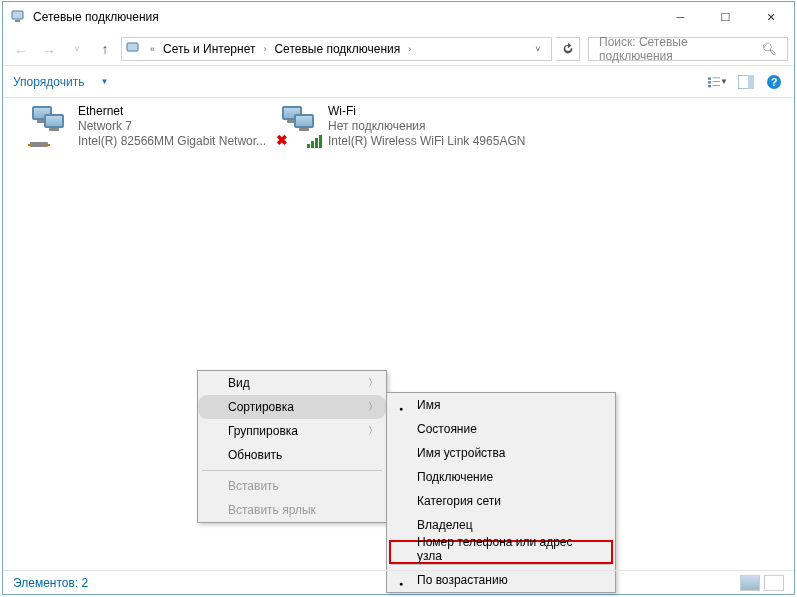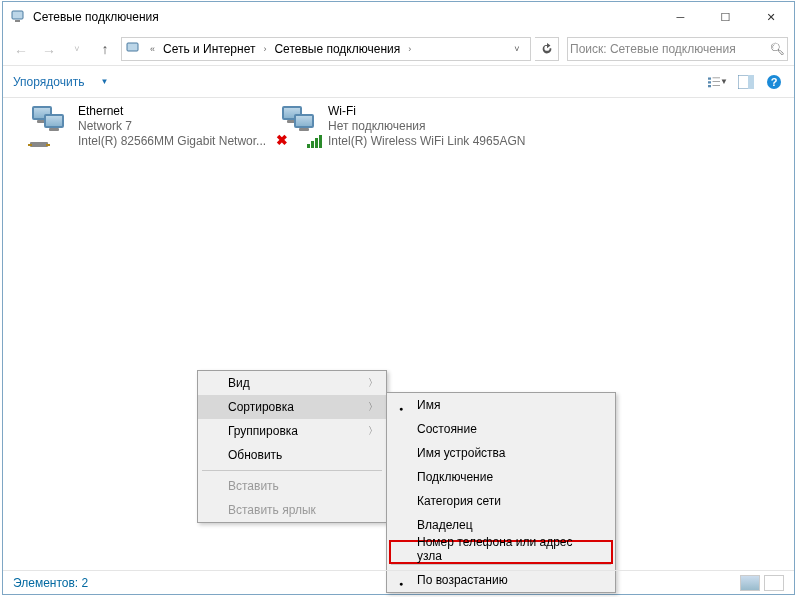--- a/index.html
+++ b/index.html
@@ -16,21 +16,21 @@
 
 .navbar { height: 34px; display: flex; align-items: center; padding: 0 6px; gap: 4px; border-bottom: 1px solid #e5e5e5;}
 .nav-arrow { width: 24px; height: 24px; display: flex; align-items: center; justify-content: center; color: #bbb; font-size: 14px; }
 .nav-arrow.up { color: #555; }
 .address { flex: 1; height: 24px; border: 1px solid #d0d0d0; display: flex; align-items: center; font-size: 12px; padding: 0 4px; gap: 4px; }
 .bc-icon { width: 16px; height: 16px; }
 .chev { color: #666; font-size: 9px; padding: 0 4px; }
 .addr-spacer { flex: 1; }
 .addr-drop { width: 18px; text-align: center; color: #555; font-size: 9px; }
 .refresh { width: 24px; height: 24px; border: 1px solid #d0d0d0; border-left: none; display: flex; align-items: center; justify-content: center; color: #555; }
-.searchbox { width: 221px; height: 24px; border: 1px solid #d0d0d0; display: flex; align-items: center; padding: 0 2px; color: #888; font-size: 12px; margin-left: 4px; }
+.searchbox { width: 200px; height: 24px; border: 1px solid #d0d0d0; display: flex; align-items: center; padding: 0 10px; color: #888; font-size: 12px; margin-left: 4px; }
 .searchbox span.txt { flex: 1; }
 .searchbox .mag { color: #666; }
 
 .toolbar { height: 32px; display: flex; align-items: center; padding: 0 10px; border-bottom: 1px solid #e5e5e5;}
 .toolbar .org { color: #1a6fb0; font-size: 12px; display: flex; align-items: center; gap: 16px; }
 .toolbar .org .caret { font-size: 8px; color: #1a6fb0; }
 .toolbar .spacer { flex: 1; }
 .toolbar .tb-right { display: flex; gap: 8px; align-items: center; }
 .tb-icon { width: 20px; height: 20px; display: flex; align-items: center; justify-content: center; }
 
@@ -40,21 +40,21 @@
 .adapter.wifi { left: 275px; top: 6px; }
 .adapter-icon { width: 42px; height: 42px; position: relative; }
 .adapter-text { font-size: 12px; line-height: 15px; color: #000; }
 .adapter-text .l2, .adapter-text .l3 { color: #666; }
 
 .context-menu { position: absolute; background: #f0f0f0; border: 1px solid #a0a0a0; font-size: 12px; box-shadow: 2px 2px 4px rgba(0,0,0,.2); margin-top: 16px; }
 .context-menu.main { left: 194px; top: 256px; width: 190px; }
 .context-menu.sub  { left: 383px; top: 278px; width: 230px; }
 .cm-item { height: 24px; display: flex; align-items: center; padding: 0 24px 0 30px; position: relative; color: #000; }
 .cm-item.disabled { color: #9a9a9a; }
-.cm-item.hover { background: #d8d8d8; }
+.cm-item.hover { background: #d8d8d8; border-radius: 9px; }
 .cm-item .arrow { position: absolute; right: 8px; font-size: 10px; color: #555; }
 .cm-item .dot::before { content: "●"; position: absolute; left: 12px; font-size: 7px; color: #000; }
 .cm-sep { height: 1px; background: #c8c8c8; margin: 3px 4px; }
 .cm-highlight { position: absolute; left: 2px; right: 2px; height: 24px; border: 2px solid #d90000; pointer-events: none; }
 
 .statusbar { position: absolute; bottom: 0; left: 0; right: 0; height: 24px; border-top: 1px solid #e5e5e5; display: flex; align-items: center; padding: 0 10px; font-size: 12px; color: #0369a1; }
 .statusbar .sb-right { margin-left: auto; display: flex; gap: 4px; }
 .sb-view { width: 20px; height: 16px; border: 1px solid #ccc; }
 
 .monitor-mini { width: 20px; height: 14px; border: 2px solid #5a8ab0; border-radius: 2px; background: linear-gradient(#bcd6e8,#8ab4d0); position: relative; }

